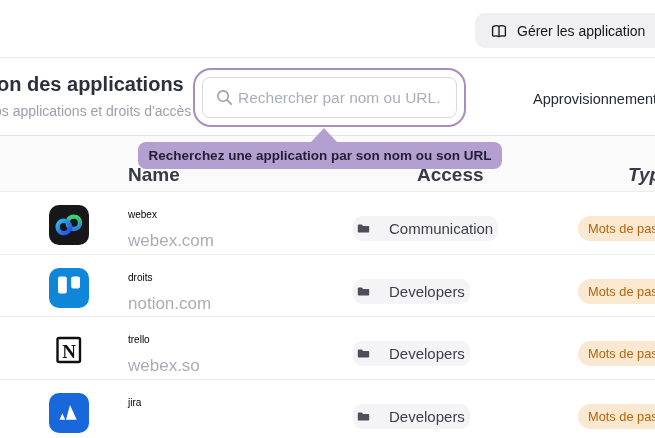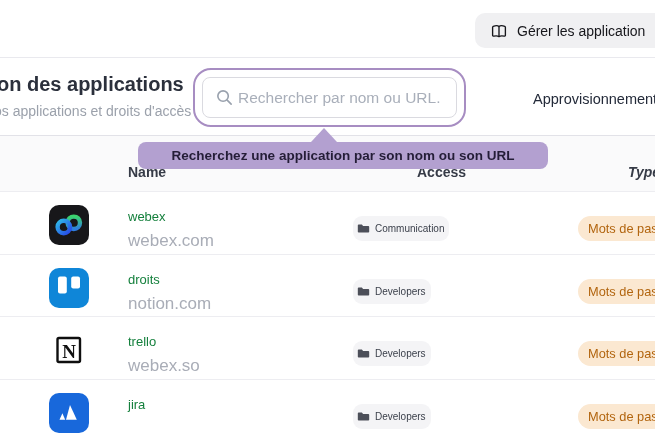--- a/index.html
+++ b/index.html
@@ -9,31 +9,31 @@
   #manage-btn svg{width:18px;height:18px;color:#16161b;flex:0 0 auto;}
   #page-title{position:absolute;top:73px;left:-53px;font-size:20px;font-weight:700;color:#2b303c;white-space:nowrap;margin:0;}
   #page-subtitle{position:absolute;top:103px;left:-55px;font-size:14px;color:#9ba1ab;white-space:nowrap;}
   #search-ring{position:absolute;left:193px;top:68px;width:273px;height:59px;border:2.5px solid #a78dc2;border-radius:18px;box-sizing:border-box;}
   #search-box{position:absolute;left:7px;top:7px;right:7px;bottom:7px;border:1px solid #dadae0;border-radius:8px;background:#fff;display:flex;align-items:center;padding:0 12px;gap:4px;}
   #search-box svg{width:19px;height:19px;color:#99a1ad;flex:0 0 auto;}
   #search-placeholder{font-size:15.5px;color:#a9afba;white-space:nowrap;}
   #provisioning{position:absolute;left:533px;top:91px;font-size:14.5px;color:#232a39;}
   #divider2{position:absolute;top:135px;left:0;width:655px;height:1px;background:#e2e2e8;}
   #thead{position:absolute;top:136px;left:0;width:655px;height:56px;background:#fafafb;border-bottom:1px solid #ededf1;box-sizing:border-box;}
-  .th{position:absolute;top:28px;font-size:14px;font-weight:700;color:#363b47;}
+  .th{position:absolute;top:28px;font-size:19px;font-weight:700;color:#363b47;}
   #th-name{left:128px;} #th-access{left:417px;} #th-type{left:628px;font-style:italic;}
-  #tooltip{position:absolute;left:138px;top:142px;width:410px;height:27px;background:#b3a0d0;border-radius:8px;display:flex;align-items:center;justify-content:center;font-size:13.5px;font-weight:700;color:#241d37;z-index:6;}
+  #tooltip{position:absolute;left:138px;top:142px;width:364px;height:27px;background:#b3a0d0;border-radius:8px;display:flex;align-items:center;justify-content:center;font-size:13.5px;font-weight:700;color:#241d37;z-index:6;}
   #tooltip-arrow{position:absolute;left:311px;top:128px;width:0;height:0;border-left:13px solid transparent;border-right:13px solid transparent;border-bottom:14px solid #b3a0d0;z-index:6;}
   #rows{position:absolute;top:192px;left:0;width:655px;}
   .row{position:relative;width:655px;height:62.7px;border-bottom:1px solid #ededf1;box-sizing:border-box;background:#fff;}
   .app-icon{position:absolute;left:49px;top:13px;width:40px;height:40px;border-radius:10px;overflow:hidden;display:flex;align-items:center;justify-content:center;box-sizing:border-box;}
   .app-icon svg{width:40px;height:40px;}
-  .app-name{position:absolute;left:128px;top:17px;font-size:13px;color:#15803d;}
+  .app-name{position:absolute;left:128px;top:17px;font-size:10px;color:#000000;}
   .app-url{position:absolute;left:128px;top:39px;font-size:17px;color:#a9adb7;}
-  .access-pill{position:absolute;left:353px;top:24px;height:25px;background:#f4f4f6;border-radius:9px;display:inline-flex;align-items:center;gap:5px;padding:0 5px 0 4px;font-size:10px;color:#3a3f4a;box-sizing:border-box;}
+  .access-pill{position:absolute;left:353px;top:24px;height:25px;background:#f4f4f6;border-radius:9px;display:inline-flex;align-items:center;gap:19px;padding:0 5px 0 4px;font-size:15px;color:#3a3f4a;box-sizing:border-box;}
   .access-pill svg{width:13px;height:13px;color:#4c4f59;flex:0 0 auto;}
   .type-badge{position:absolute;left:578px;top:24px;height:25px;background:#fbe8d1;border-radius:12.5px;display:inline-flex;align-items:center;padding:0 10px;font-size:12.8px;color:#b2650f;white-space:nowrap;box-sizing:border-box;}
 </style>
 </head>
 <body>
 
 <svg width="0" height="0" style="position:absolute">
   <defs>
     <linearGradient id="g-wx1" x1="100%" y1="100%" x2="0%" y2="0%">
       <stop offset="0" stop-color="#2647e8"></stop>

